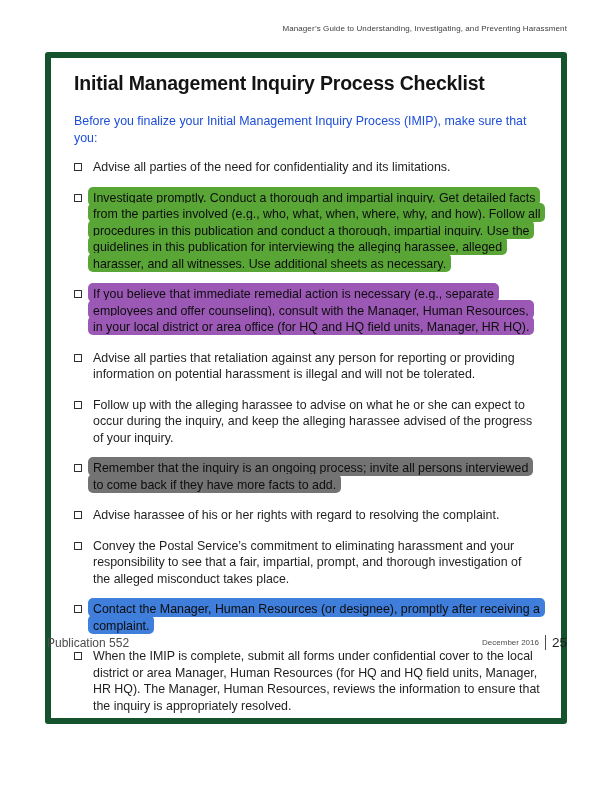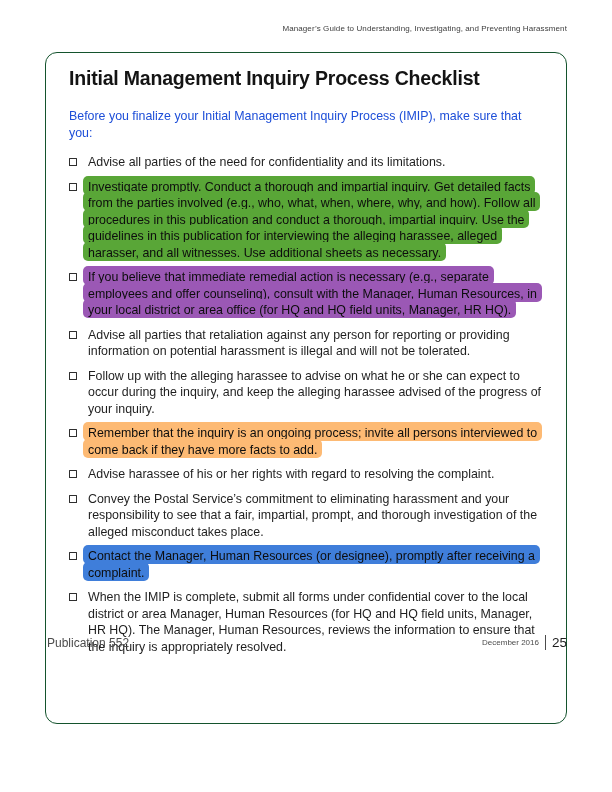--- a/index.html
+++ b/index.html
@@ -24,43 +24,43 @@
     font-size: 8px;
     color: #3d3d3d;
     letter-spacing: 0.1px;
   }
   .content-box {
     position: absolute;
     left: 45px;
     top: 52px;
     width: 522px;
     height: 672px;
-    border: 1px solid #14532d;
-    border-radius: 12px;
+    border: 6px solid #14532d;
+    border-radius: 3px;
     background: #ffffff;
     overflow: hidden;
   }
   .doc-title {
     margin: 14px 23px 0 23px;
     font-size: 19.5px;
     font-weight: bold;
     color: #141414;
     letter-spacing: -0.2px;
   }
   .intro {
     margin: 18px 22px 13px 23px;
     font-size: 12.4px;
     line-height: 16.5px;
     color: #1d4ed8;
   }
   .checklist {
     margin: 0 20px 0 23px;
     display: flex;
     flex-direction: column;
-    gap: 8px;
+    gap: 14px;
   }
   .check-item {
     display: flex;
     align-items: flex-start;
   }
   .checkbox {
     flex: 0 0 auto;
     width: 8px;
     height: 8px;
     border: 1.4px solid #2e2e2e;
@@ -150,21 +150,21 @@
     <span class="item-text">Advise all parties that retaliation against any person for reporting or providing information on potential harassment is illegal and will not be tolerated.</span>
   </div>
 
   <div class="check-item">
     <span class="checkbox"></span>
     <span class="item-text">Follow up with the alleging harassee to advise on what he or she can expect to occur during the inquiry, and keep the alleging harassee advised of the progress of your inquiry.</span>
   </div>
 
   <div class="check-item">
     <span class="checkbox"></span>
-    <span class="item-text"><span class="hl" style="background-color: #fdba74;">Remember that the inquiry is an ongoing process; invite all persons interviewed to come back if they have more facts to add.</span></span>
+    <span class="item-text"><span class="hl" style="background-color: #737373;">Remember that the inquiry is an ongoing process; invite all persons interviewed to come back if they have more facts to add.</span></span>
   </div>
 
 
   <div class="check-item">
     <span class="checkbox"></span>
     <span class="item-text">Advise harassee of his or her rights with regard to resolving the complaint.</span>
   </div>
 
   <div class="check-item">
     <span class="checkbox"></span>

